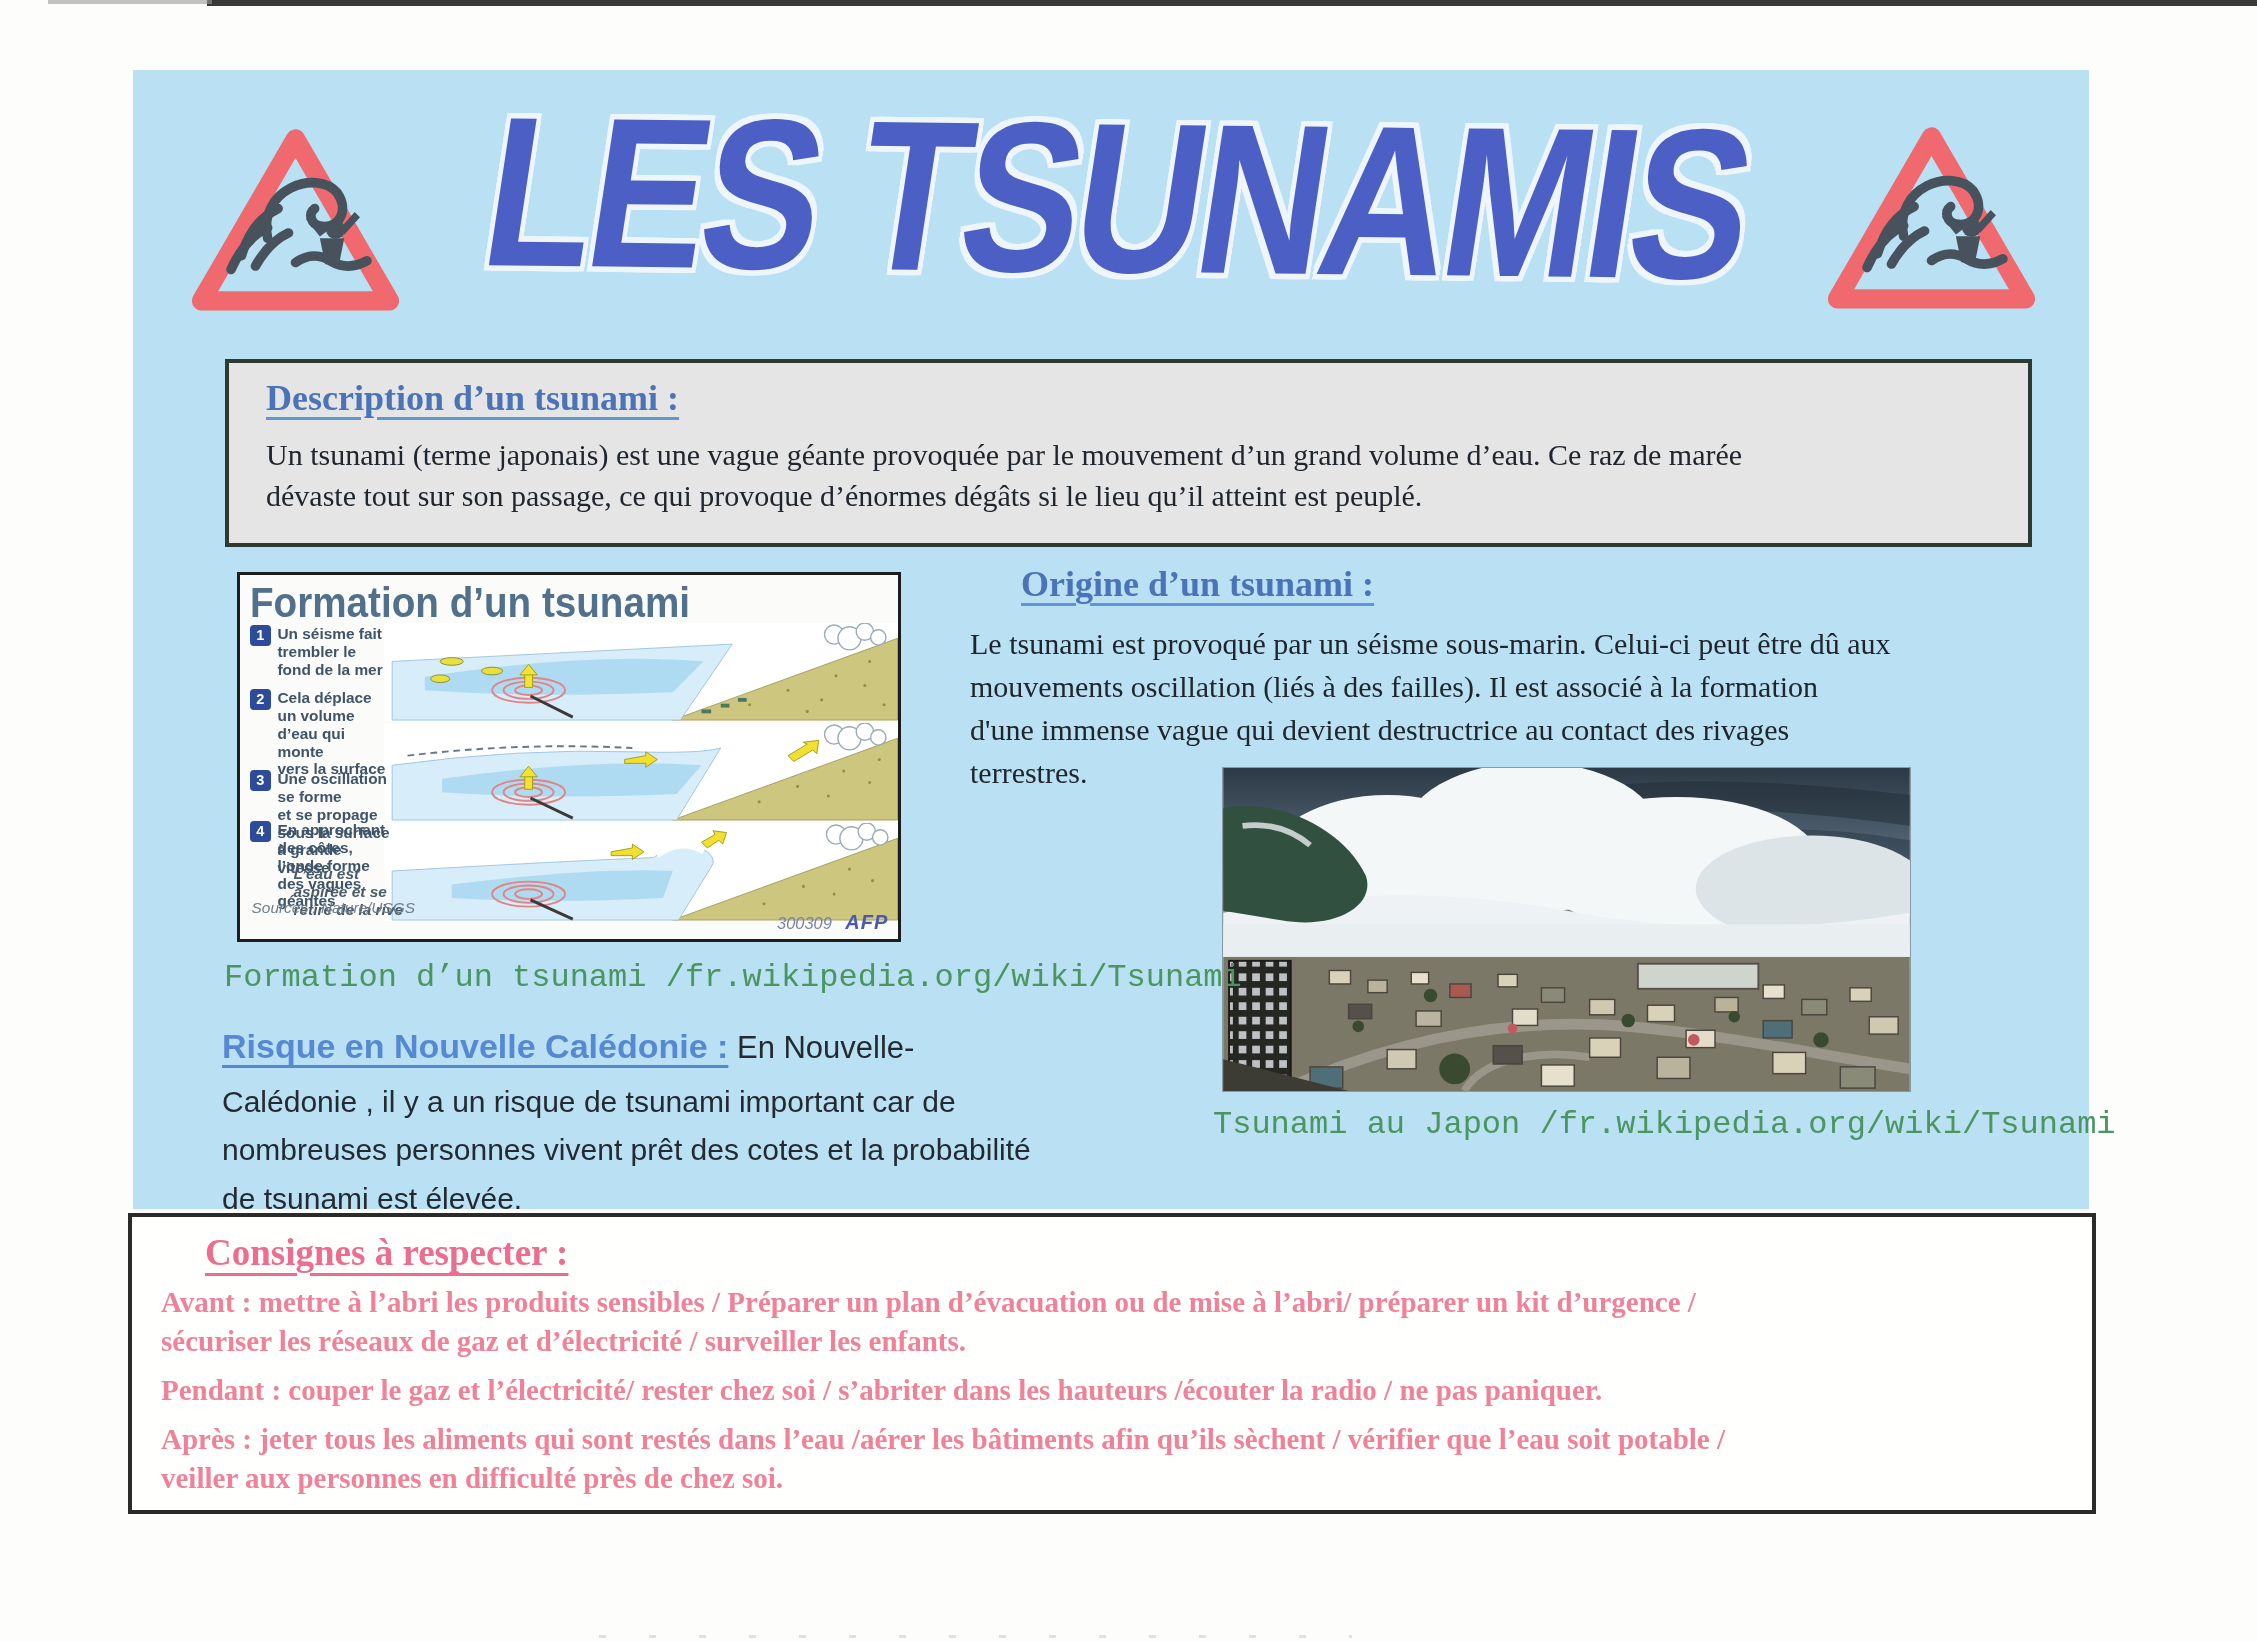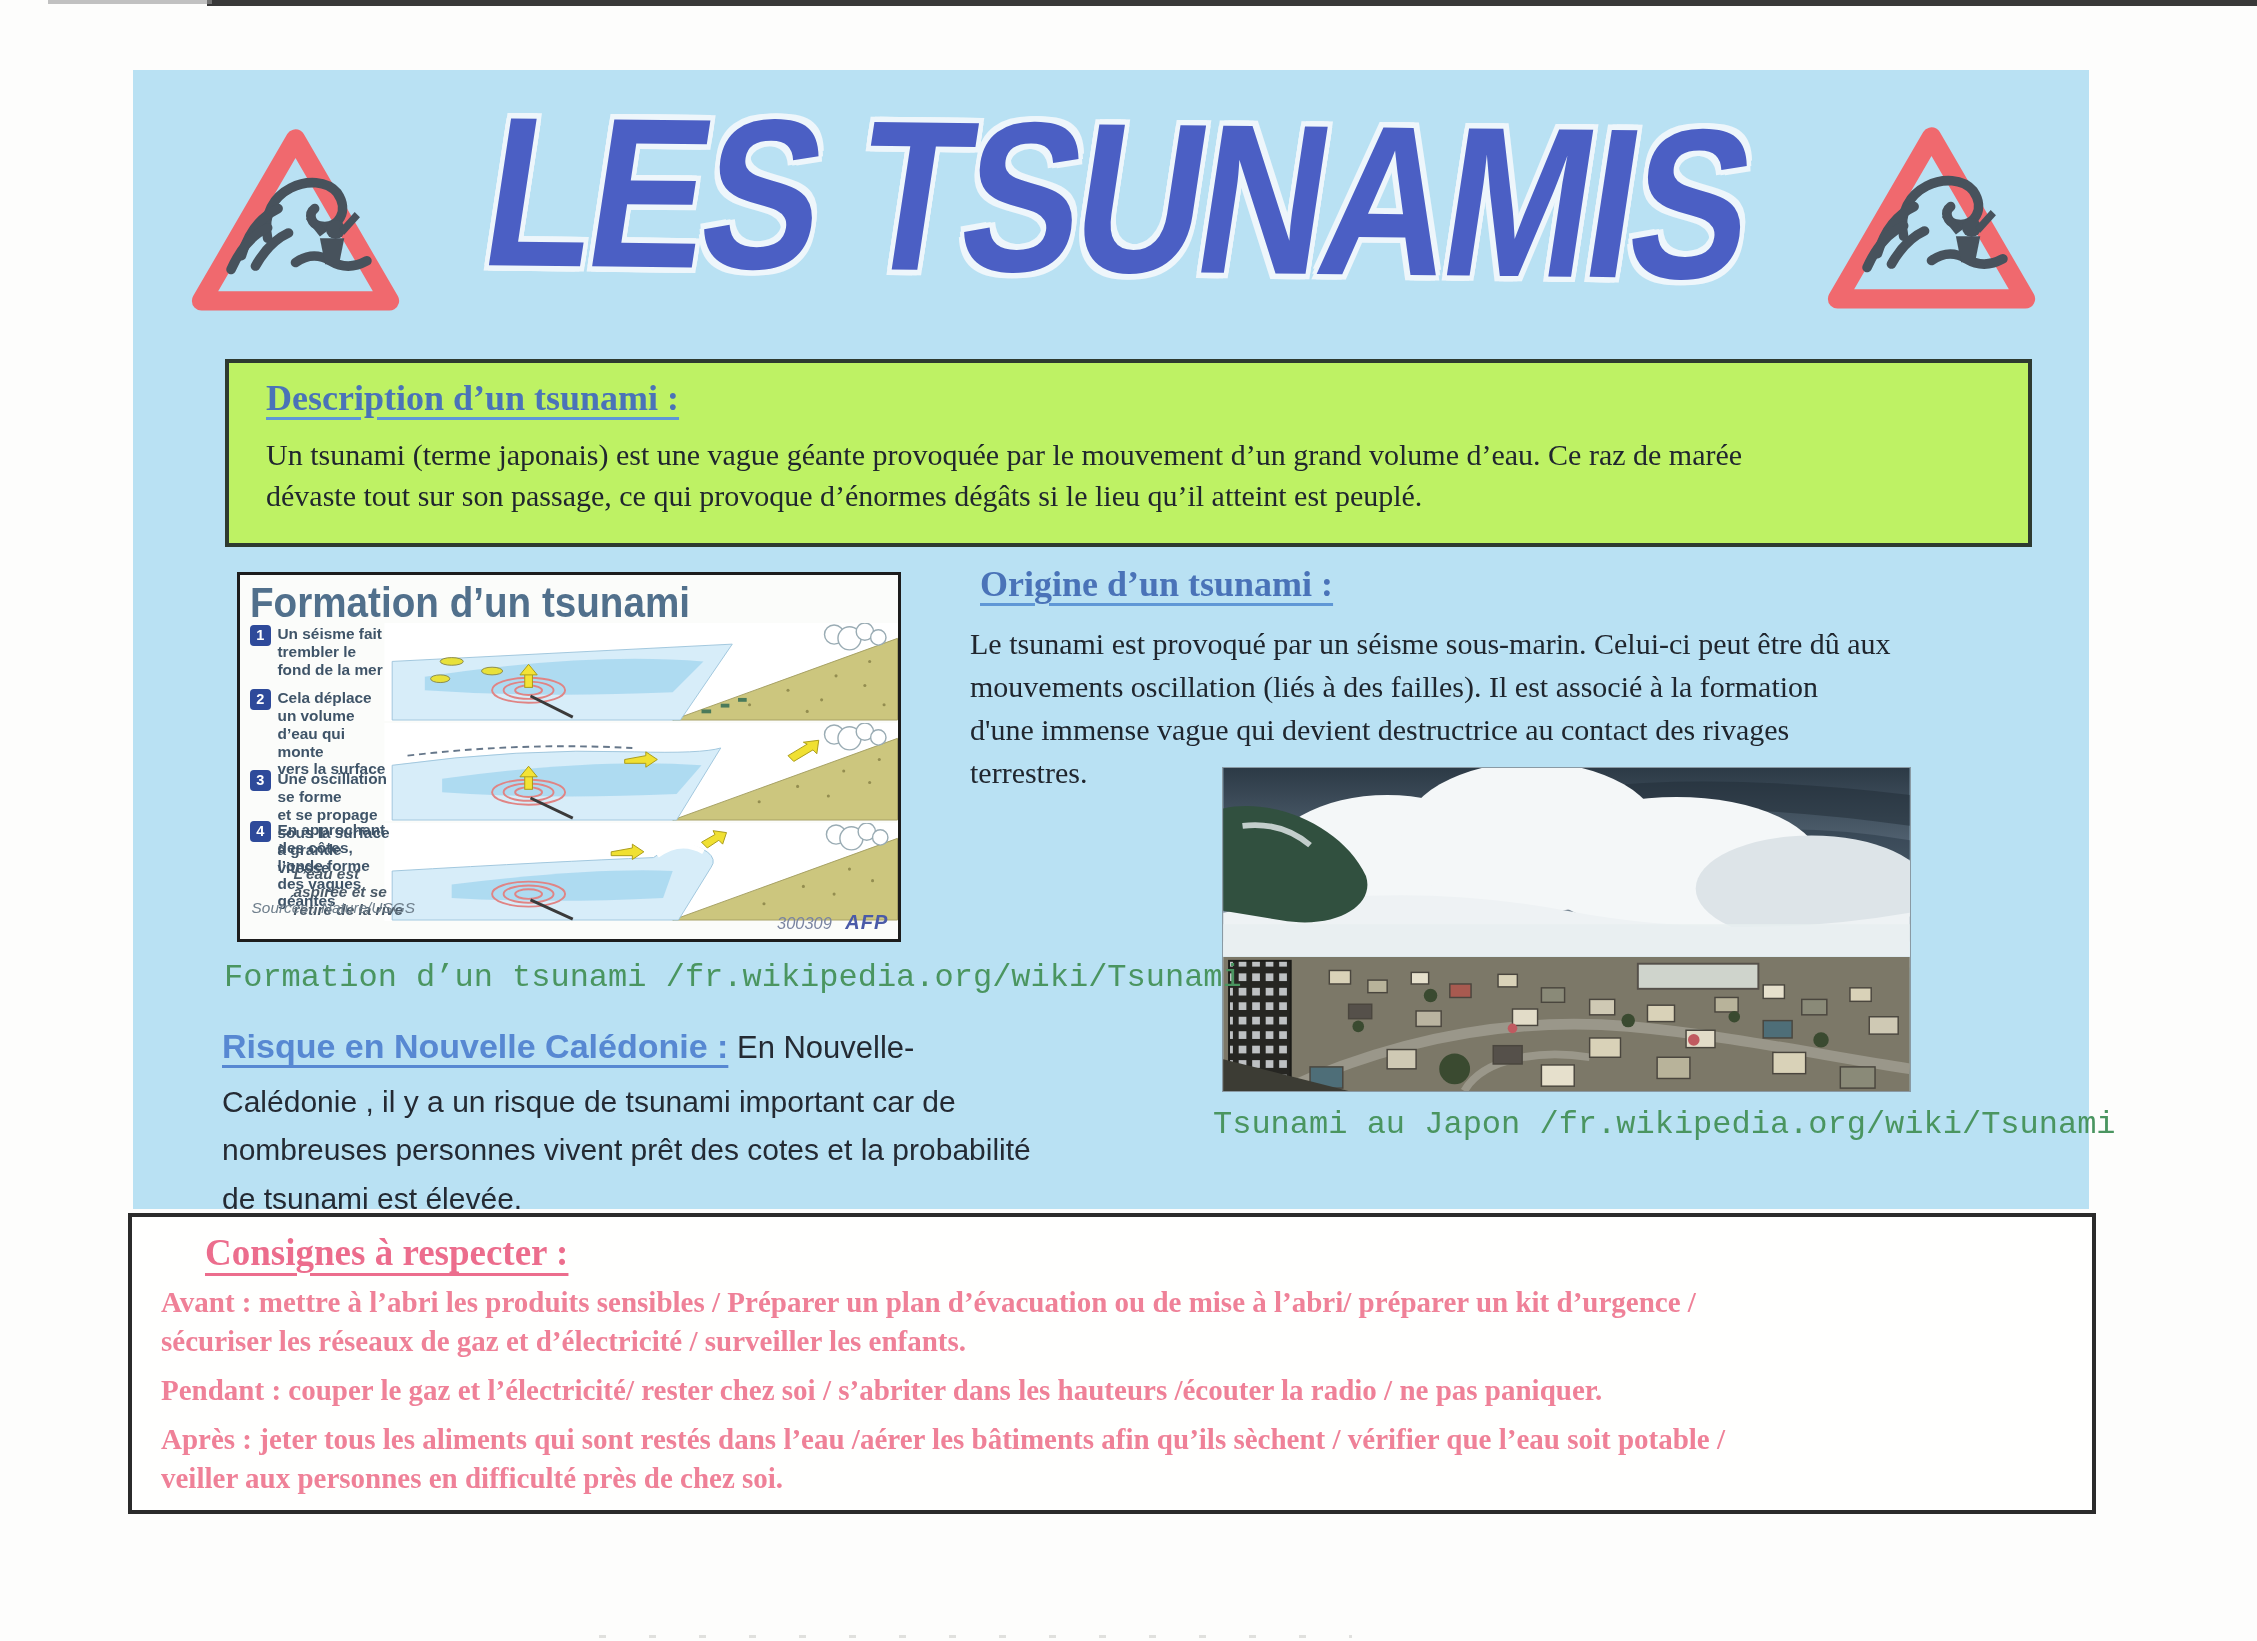--- a/index.html
+++ b/index.html
@@ -16,21 +16,21 @@
     font-family:"Liberation Sans",sans-serif;font-weight:bold;font-size:191px;line-height:251px;
     color:#4b5fc4;letter-spacing:-5.8px;white-space:nowrap;
     transform:rotate(0.6deg) skewX(-8deg) scale(0.93,1.12);transform-origin:center;
     text-shadow:-4.8px -4.8px 0 #eef6fb,4.8px -4.8px 0 #eef6fb,-4.8px 4.8px 0 #eef6fb,4.8px 4.8px 0 #eef6fb,
                 0 -4.8px 0 #eef6fb,0 4.8px 0 #eef6fb,-4.8px 0 0 #eef6fb,4.8px 0 0 #eef6fb;}
 
   .tri{position:absolute;width:209px;height:193px;}
   .tri-left{left:191px;top:126px;}
   .tri-right{left:1827px;top:124px;}
 
-  .desc-box{position:absolute;left:225px;top:359px;width:1807px;height:188px;background:#bef264;
+  .desc-box{position:absolute;left:225px;top:359px;width:1807px;height:188px;background:#e5e5e5;
             border:4.8px solid #2e3a30;box-sizing:border-box;padding:13.5px 29px 0 37px;}
   .section-heading{font-family:"Liberation Serif",serif;font-weight:bold;font-size:36px;color:#4a73b8;
     text-decoration:underline;text-decoration-color:#5f97d6;text-decoration-thickness:2.9px;text-underline-offset:6.8px;}
   .desc-body{margin-top:15.4px;font-size:30px;line-height:1.38;color:#20262e;white-space:pre-line;}
 
   .formation-box{position:absolute;left:237px;top:572px;width:664px;height:370px;background:#fbfcfa;
                  border:3.9px solid #1d1d1d;box-sizing:border-box;overflow:hidden;}
   .formation-title{position:absolute;left:9.7px;top:3.9px;font-family:"Liberation Sans",sans-serif;
     font-weight:bold;font-size:42px;color:#51708c;transform:scaleX(.92);transform-origin:left;white-space:nowrap;}
   .panels{position:absolute;left:143px;top:48px;width:516px;}
@@ -41,21 +41,21 @@
   .step-text{font-family:"Liberation Sans",sans-serif;font-weight:bold;font-size:15.4px;line-height:1.16;
     color:#3f5468;white-space:pre-line;}
   .step-note{position:absolute;left:13.5px;font-family:"Liberation Sans",sans-serif;font-style:italic;
     font-weight:bold;font-size:15.4px;line-height:1.16;color:#4a5a68;white-space:pre-line;}
   .formation-footer-left{position:absolute;left:11.6px;top:324px;font-family:"Liberation Sans",sans-serif;
     font-style:italic;font-size:15.4px;color:#6f7f8c;}
   .formation-footer-right{position:absolute;right:9.7px;top:336px;font-family:"Liberation Sans",sans-serif;
     font-style:italic;font-size:16.4px;color:#7a84a0;display:flex;gap:13.5px;align-items:baseline;}
   .afp{font-weight:bold;font-size:20px;color:#4a5aa8;letter-spacing:1px;}
 
-  .origine-heading{position:absolute;left:980px;top:563px;font-family:Liberation Serif, serif;}
+  .origine-heading{position:absolute;left:1021px;top:563px;font-family:Liberation Serif, serif;}
   .origine-body{position:absolute;left:970px;top:623px;width:1110px;font-size:30px;line-height:1.43;
     color:#20262e;white-space:pre-line;}
 
   .photo{position:absolute;left:1223px;top:768px;width:687px;height:323px;outline:1px solid #8a9aa4;}
 
   .caption{position:absolute;font-family:Liberation Mono, monospace;font-size:32px;color:#4a9560;white-space:nowrap;}
   .caption-formation{left:224px;top:959px;}
   .caption-photo{left:1213px;top:1106px;}
 
   .risque{position:absolute;left:222px;top:1027px;width:946px;}

